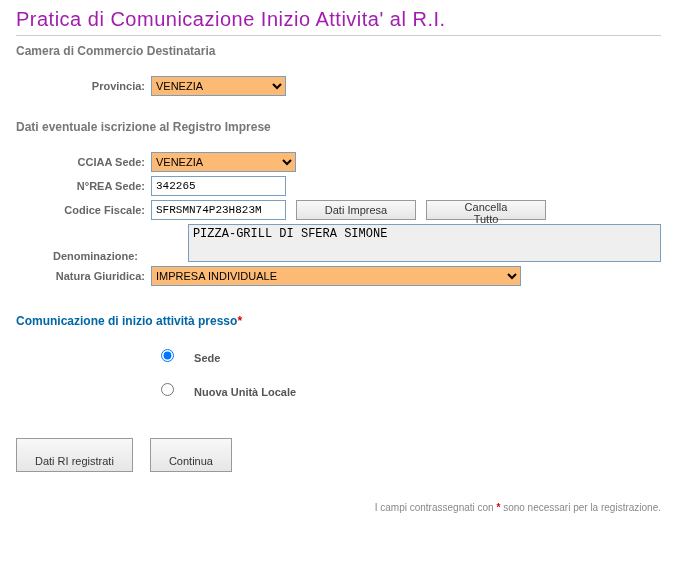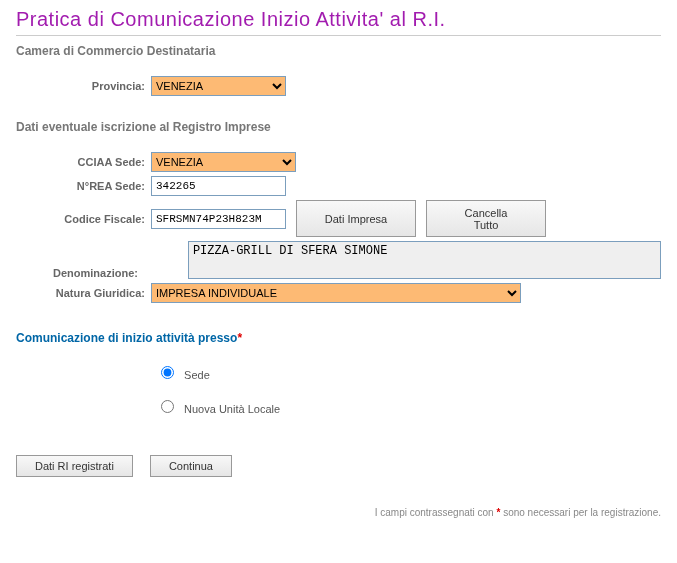--- a/index.html
+++ b/index.html
@@ -80,48 +80,48 @@
     resize: none;
     overflow-y: scroll;
     padding: 2px 4px;
     margin-left: 44px;
   }
   .btn {
     font-family: inherit;
     font-size: 11px;
     background: linear-gradient(#f8f8f8, #e6e6e6);
     border: 1px solid #999;
-    height: 37px;
+    height: 20px;
     padding: 0 24px;
     cursor: pointer;
     color: #333;
     margin-left: 10px;
   }
   .btn-wide { width: 120px; text-align: center; }
   .radio-block {
     margin-left: 140px;
     margin-bottom: 16px;
   }
   .radio-block label {
-    font-weight: normal;
+    font-weight: bold;
     color: #555;
     font-size: 11px;
-    margin-left: 4px;
+    margin-left: 14px;
   }
   .bottom-buttons {
     margin-top: 40px;
     margin-bottom: 30px;
   }
   .bottom-btn {
     font-family: inherit;
     font-size: 11px;
     background: linear-gradient(#f8f8f8, #e6e6e6);
     border: 1px solid #999;
     height: 22px;
-    padding: 4px 18px;
+    padding: 16px 18px;
     cursor: pointer;
     color: #333;
     margin-right: 14px;
   }
   .footnote {
     text-align: right;
     color: #888;
     font-size: 10px;
     margin-left: 80px;
     margin-top: 20px;

